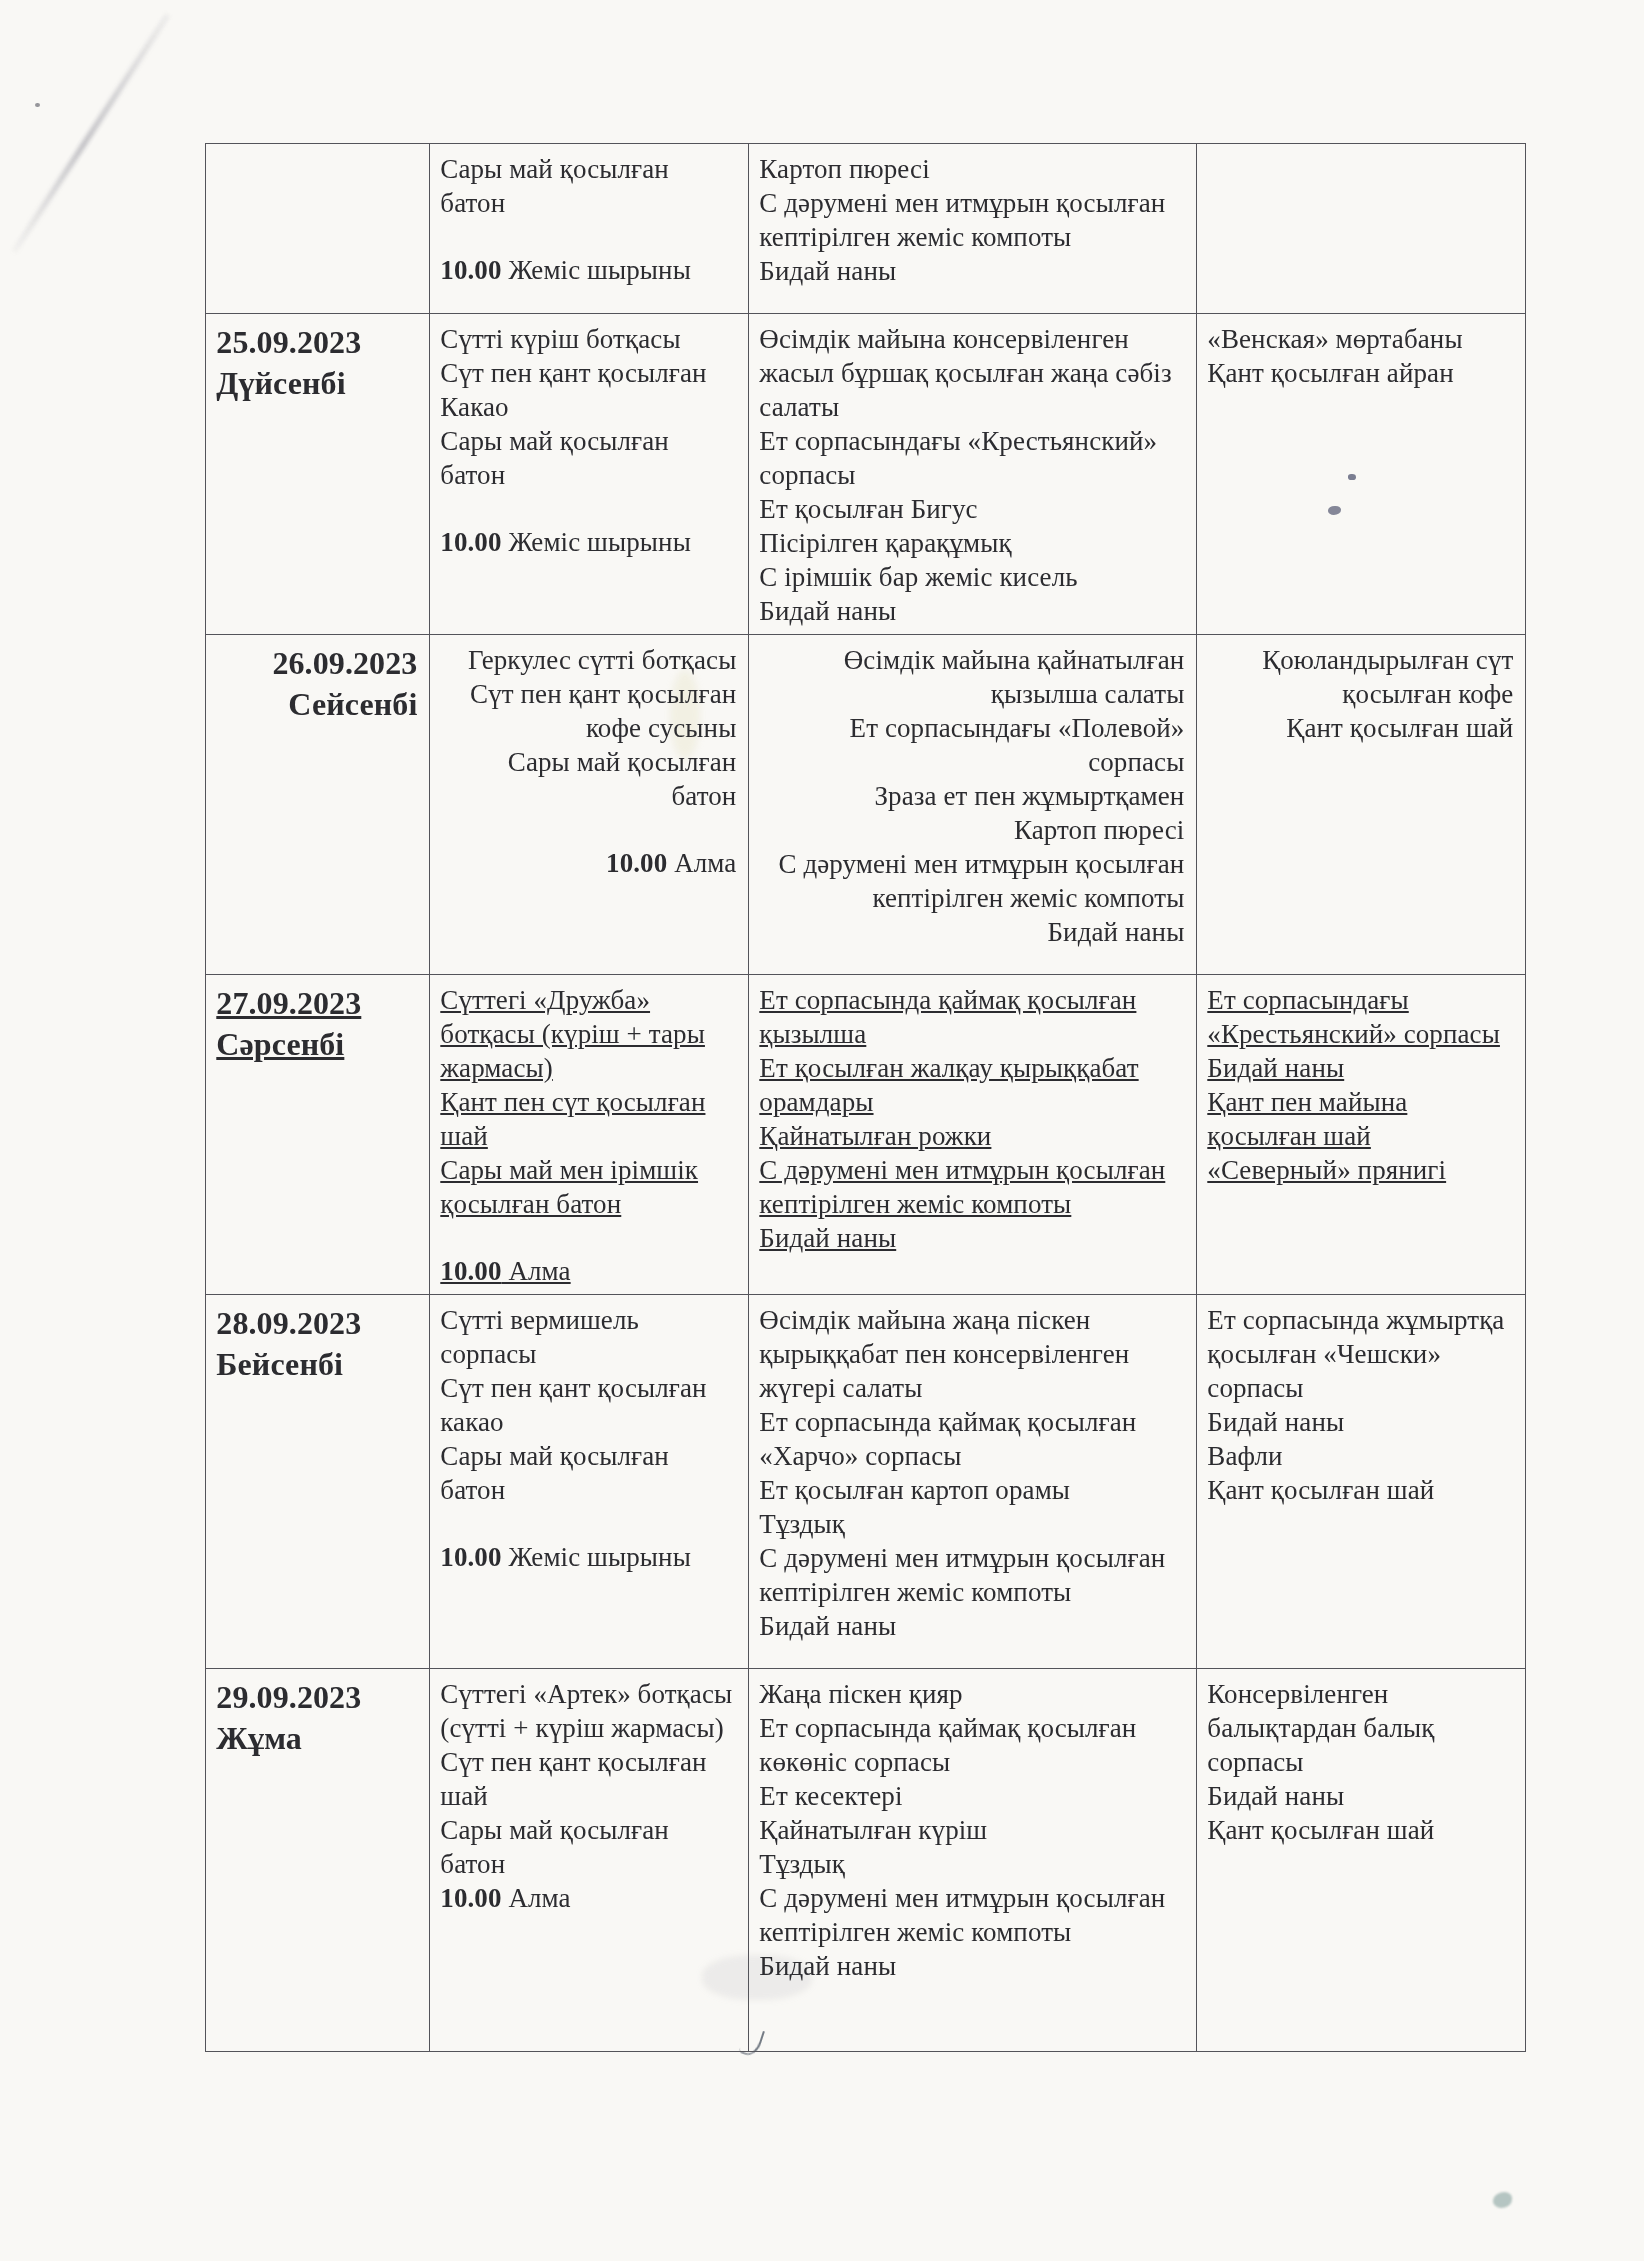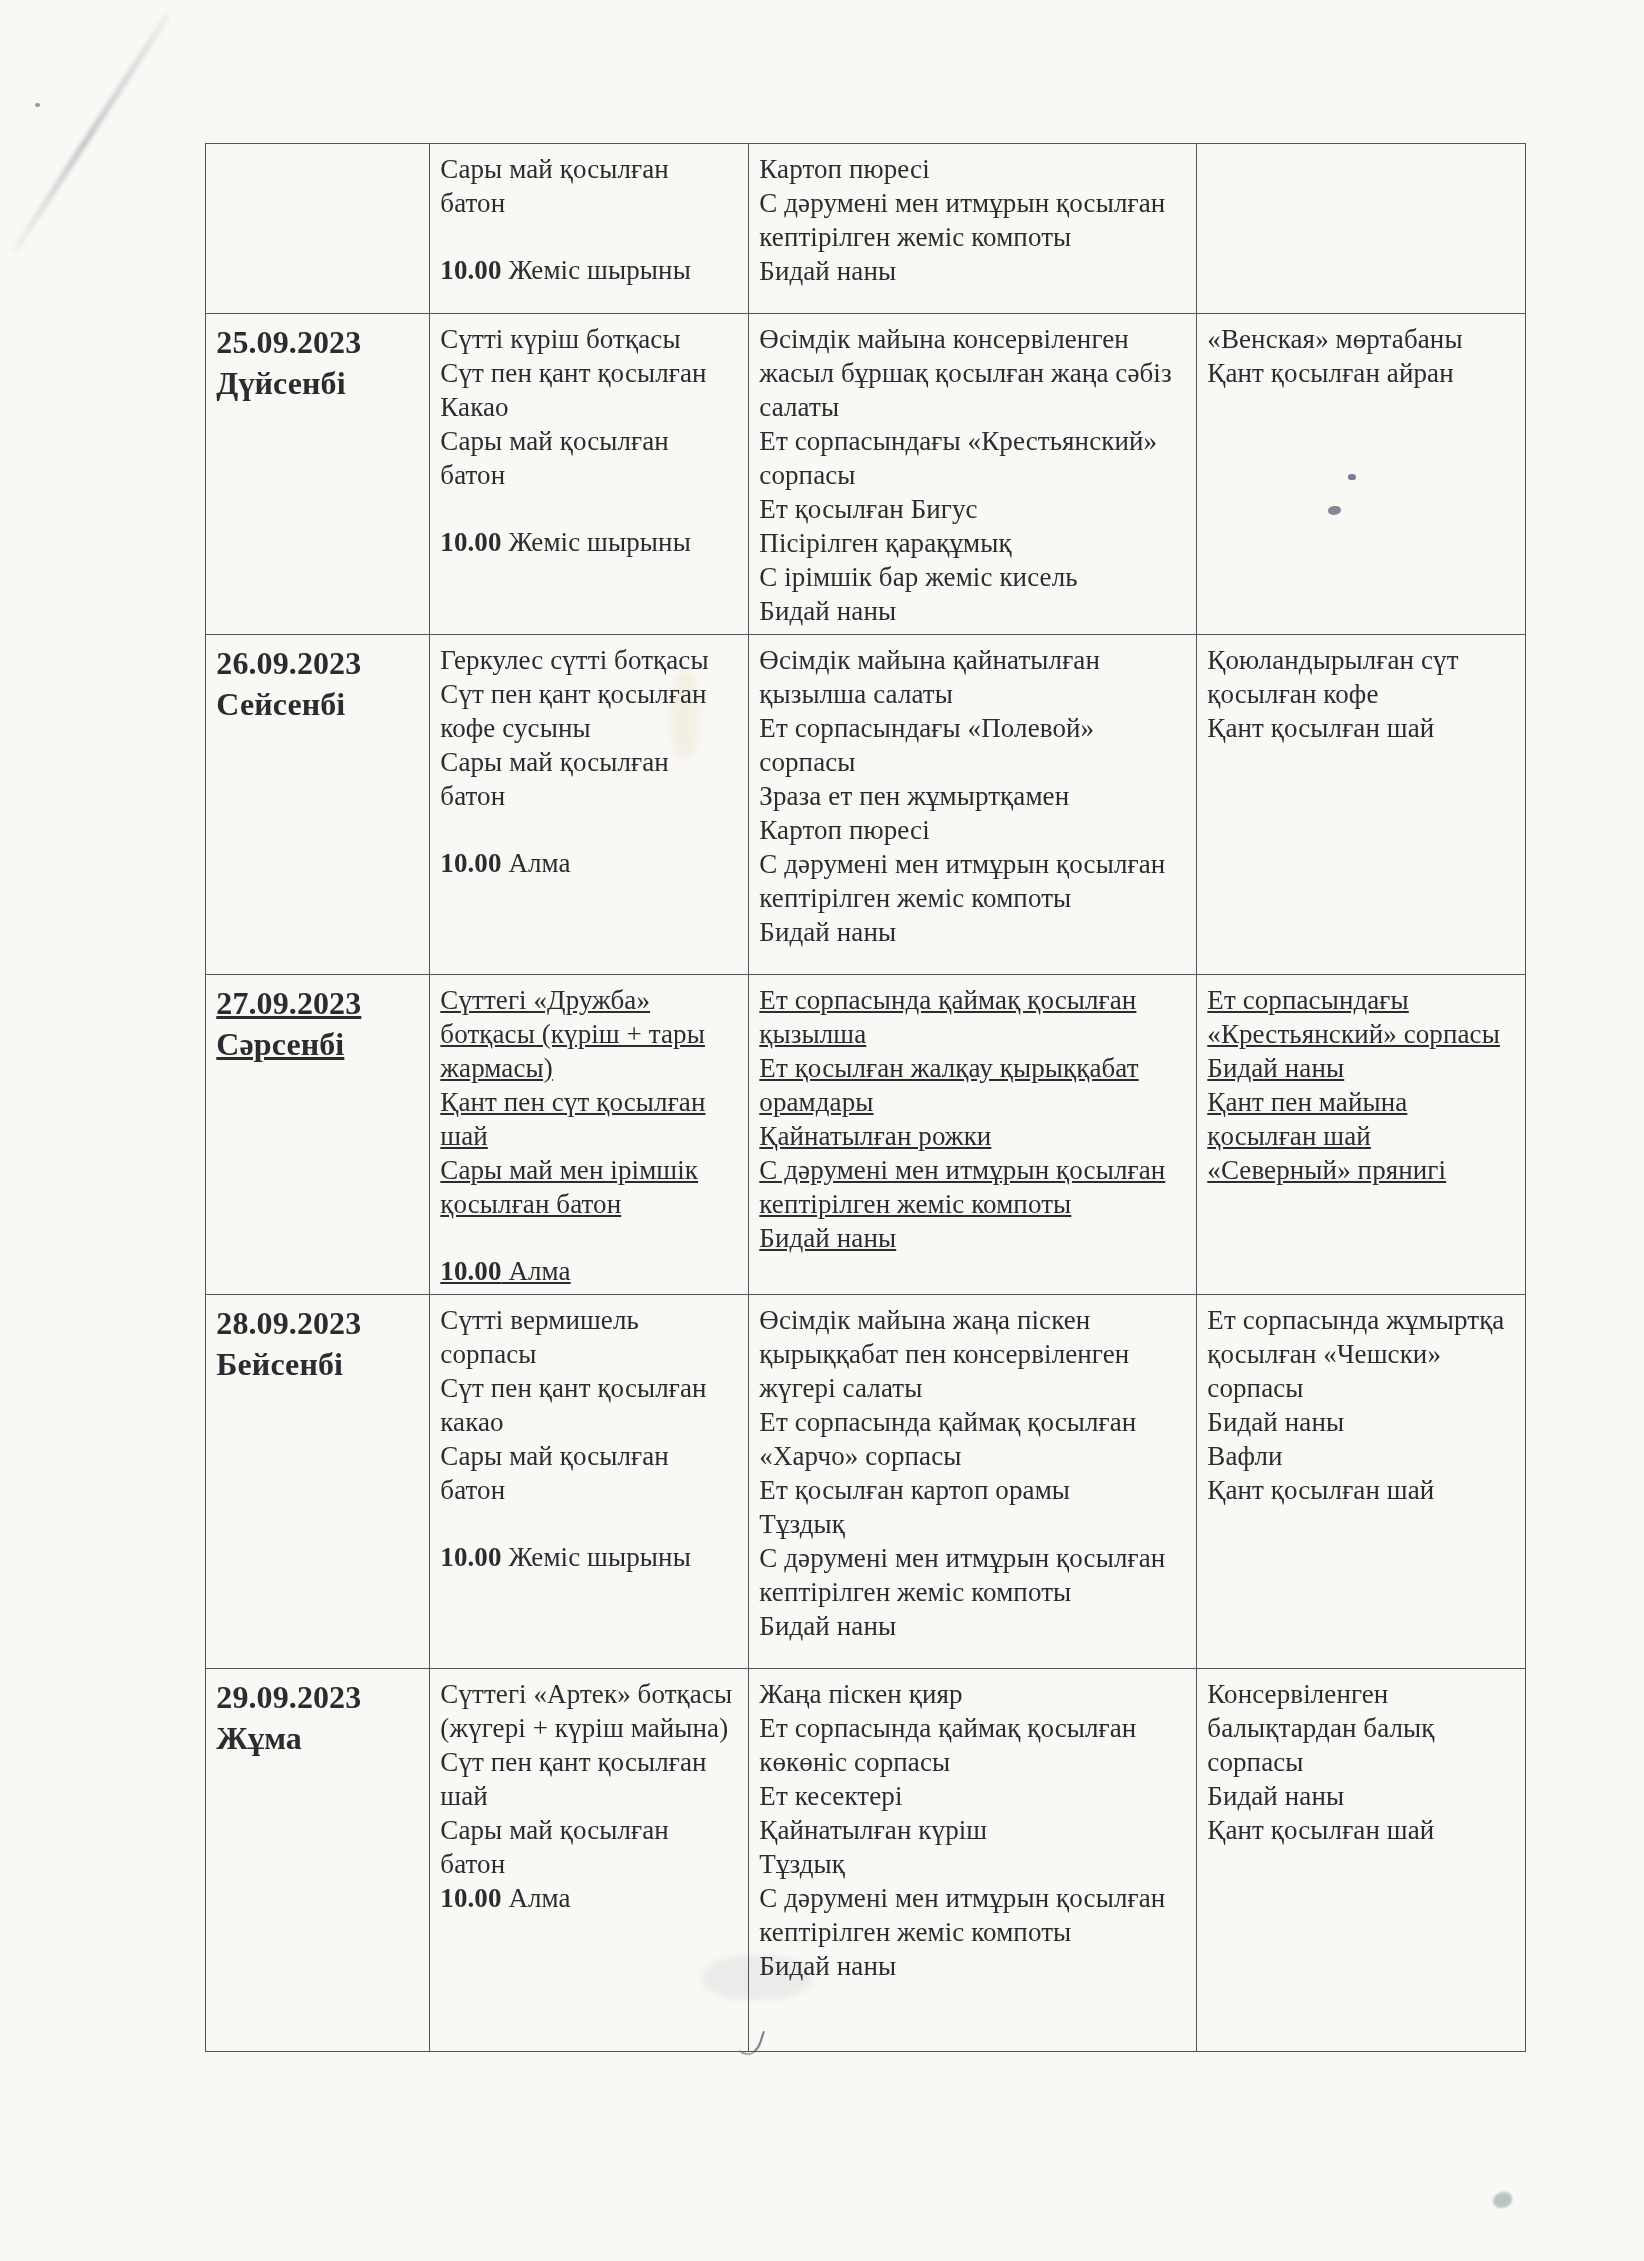--- a/index.html
+++ b/index.html
@@ -17,21 +17,21 @@
     border-collapse:collapse;table-layout:fixed;
   }
   table.menu td{
     border:1.3px solid var(--line,#54545a);
     vertical-align:top;
     padding:7.7px 11.6px 6.4px 10.3px;
     font-size:27px;line-height:34px;
     letter-spacing:0.1px;
   }
   col.c1{width:224px;} col.c2{width:319px;} col.c3{width:448px;} col.c4{width:329px;}
-  tr.r0{height:170px;} tr.r1{height:304px;} tr.r2{height:340px;}
+  tr.r0{height:170px;} tr.r1{height:304px;} tr.r2{height:340px;text-align:right;}
   tr.r3{height:309px;text-decoration:underline;} tr.r4{height:374px;font-family:Liberation Serif, serif;} tr.r5{height:383px;}
   .date{font-weight:bold;font-size:32px;line-height:41px;}
   .line{margin:0;}
   .gap{height:33px;}
   .line b{font-weight:bold;}
   
   .artifact{position:absolute;pointer-events:none;}
   .crease{
     left:14px;top:249px;width:282px;height:4.5px;
     background:linear-gradient(to right,rgba(110,110,125,.06),rgba(110,110,125,.45) 45%,rgba(110,110,125,.10));
@@ -189,21 +189,21 @@
             <div class="line">Вафли</div>
             <div class="line">Қант қосылған шай</div>
           </td>
         </tr>
         <tr class="r5">
           <td>
             <div class="date">29.09.2023</div>
             <div class="date">Жұма</div>
           </td>
           <td>
-            <div class="line">Сүттегі «Артек» ботқасы (жүгері + күріш майына)</div>
+            <div class="line">Сүттегі «Артек» ботқасы (сүтті + күріш жармасы)</div>
             <div class="line">Сүт пен қант қосылған шай</div>
             <div class="line">Сары май қосылған батон</div>
             <div class="line"><b>10.00</b> Алма</div>
           </td>
           <td>
             <div class="line">Жаңа піскен қияр</div>
             <div class="line">Ет сорпасында қаймақ қосылған көкөніс сорпасы</div>
             <div class="line">Ет кесектері</div>
             <div class="line">Қайнатылған күріш</div>
             <div class="line">Тұздық</div>

